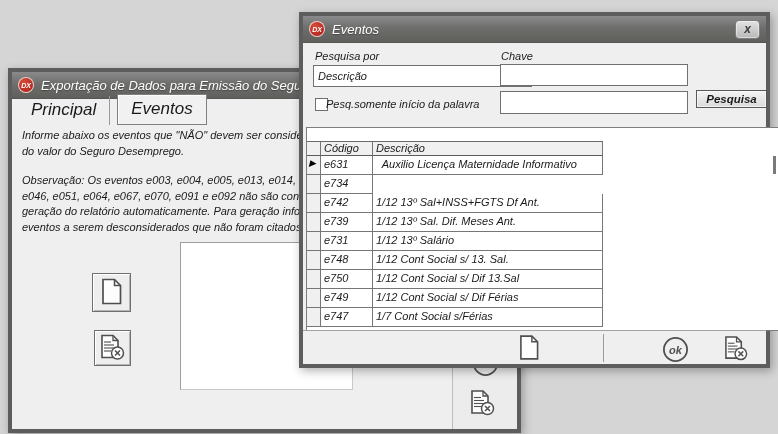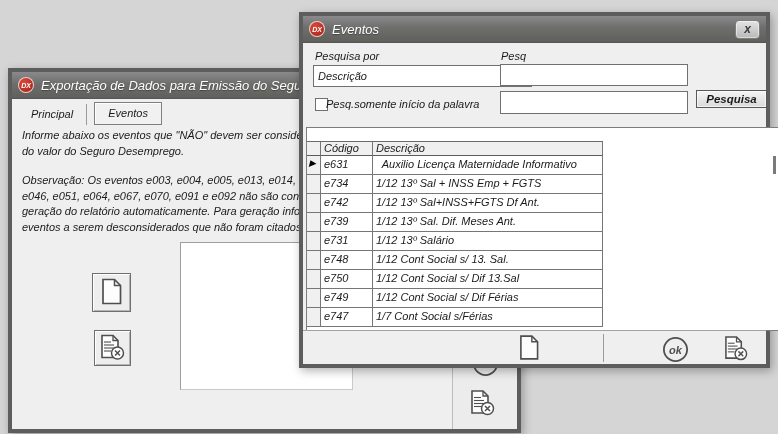--- a/index.html
+++ b/index.html
@@ -9,21 +9,21 @@
   .window { position:absolute; background:#efefef; border:4px solid #5d5d5d; box-shadow:2px 3px 9px rgba(0,0,0,.3);font-style:italic; }
   .titlebar { height:27px; background:linear-gradient(#8a8a8c 0%, #6e6e6c 45%, #5f5f5c 100%); border-bottom:1px solid #555; display:flex; align-items:center; gap:7px; padding:0 6px; color:#fff; font-size:13px; }
   .title-text { flex:1; white-space:nowrap; overflow:hidden; text-shadow:0 1px 1px rgba(0,0,0,.35); }
   .app-icon { width:16px; height:16px; border-radius:50%; background:radial-gradient(circle at 35% 30%, #d84b3a, #a81c14); border:1px solid rgba(255,255,255,.75); color:#fff; font-size:7px; font-weight:bold; display:flex; align-items:center; justify-content:center; flex:0 0 auto; }
   .close-btn { width:25px; height:19px; border-radius:4px; background:linear-gradient(#e3e3e3,#b9b9b9); border:1px solid #7e7e7e; box-shadow:0 0 0 1px rgba(255,255,255,.45) inset; color:#3c3c3c; font-weight:bold; font-size:12px; display:flex; align-items:center; justify-content:center; line-height:1; }
   .content { position:relative; width:100%; height:calc(100% - 27px); }
 
   
   #back-window { left:8px; top:68px; width:513px; height:365px; z-index:1; }
   .tabbar { position:absolute; left:6px; top:2px; display:flex; align-items:flex-end; height:24px; }
-  .tab { padding:4px 13px 5px 13px; font-size:11px; }
+  .tab { padding:4px 13px 5px 13px; font-size:17px; }
   .tab.plain { border-right:1px solid #9a9a9a; }
   .tab.active { border:1px solid #7f7f7f; background:#f1f1f1; box-shadow:1px 1px 0 rgba(255,255,255,.9) inset; margin-left:7px; }
   .bw-text { position:absolute; left:10px; width:620px; line-height:15.5px; white-space:nowrap; }
   #bw-intro { top:29px; }
   #bw-observ { top:74px; }
   .listbox { position:absolute; left:168px; top:143px; width:173px; height:148px; background:#fff; border:1px solid #9e9e9e; border-bottom-color:#c9c9c9; border-right-color:#c9c9c9; }
   .icon-btn { position:absolute; background:#eeeeee; border:1px solid #6f6f6f; box-shadow:1px 1px 0 #ffffff inset, -1px -1px 0 #b5b5b5 inset; display:flex; align-items:center; justify-content:center; }
   #bw-btn-new { left:80px; top:174px; width:39px; height:39px; }
   #bw-btn-del { left:82px; top:231px; width:37px; height:36px; }
   .bw-right-panel { position:absolute; left:440px; top:0; right:0; bottom:0; background:#ececec; border-left:1px solid #bdbdbd; }
@@ -142,21 +142,21 @@
 </div>
 
 <div class="window" id="events-window">
   <div class="titlebar">
     <span class="app-icon">DX</span>
     <span class="title-text">Eventos</span>
     <span class="close-btn">x</span>
   </div>
   <div class="content">
     <span class="lbl" style="left:12px; top:7px;">Pesquisa por</span>
-    <span class="lbl" style="left:198px; top:7px;">Pesq</span>
+    <span class="lbl" style="left:198px; top:7px;">Chave</span>
 
     <div class="combo">
       <span class="combo-value">Descrição</span>
       <span class="combo-arrow">▼</span>
     </div>
 
     <input class="txt-input" id="input-chave" value="" style="">
     <input class="txt-input" id="input-aux" value="" style="">
 
     <span class="checkbox"></span>
@@ -173,21 +173,20 @@
         </div>
         <div id="tbody">
             <div class="trow">
               <div class="tcell sel"><span class="marker">▶</span></div>
               <div class="tcell code">e631</div>
               <div class="tcell desc">  Auxilio Licença Maternidade Informativo</div>
             </div>
             <div class="trow">
               <div class="tcell sel"></div>
               <div class="tcell code">e734</div>
-              <div class="tcell desc">1/12 13º Sal + INSS Emp + FGTS</div>
             </div>
             <div class="trow">
               <div class="tcell sel"></div>
               <div class="tcell code">e742</div>
               <div class="tcell desc">1/12 13º Sal+INSS+FGTS Df Ant.</div>
             </div>
             <div class="trow">
               <div class="tcell sel"></div>
               <div class="tcell code">e739</div>
               <div class="tcell desc">1/12 13º Sal. Dif. Meses Ant.</div>

